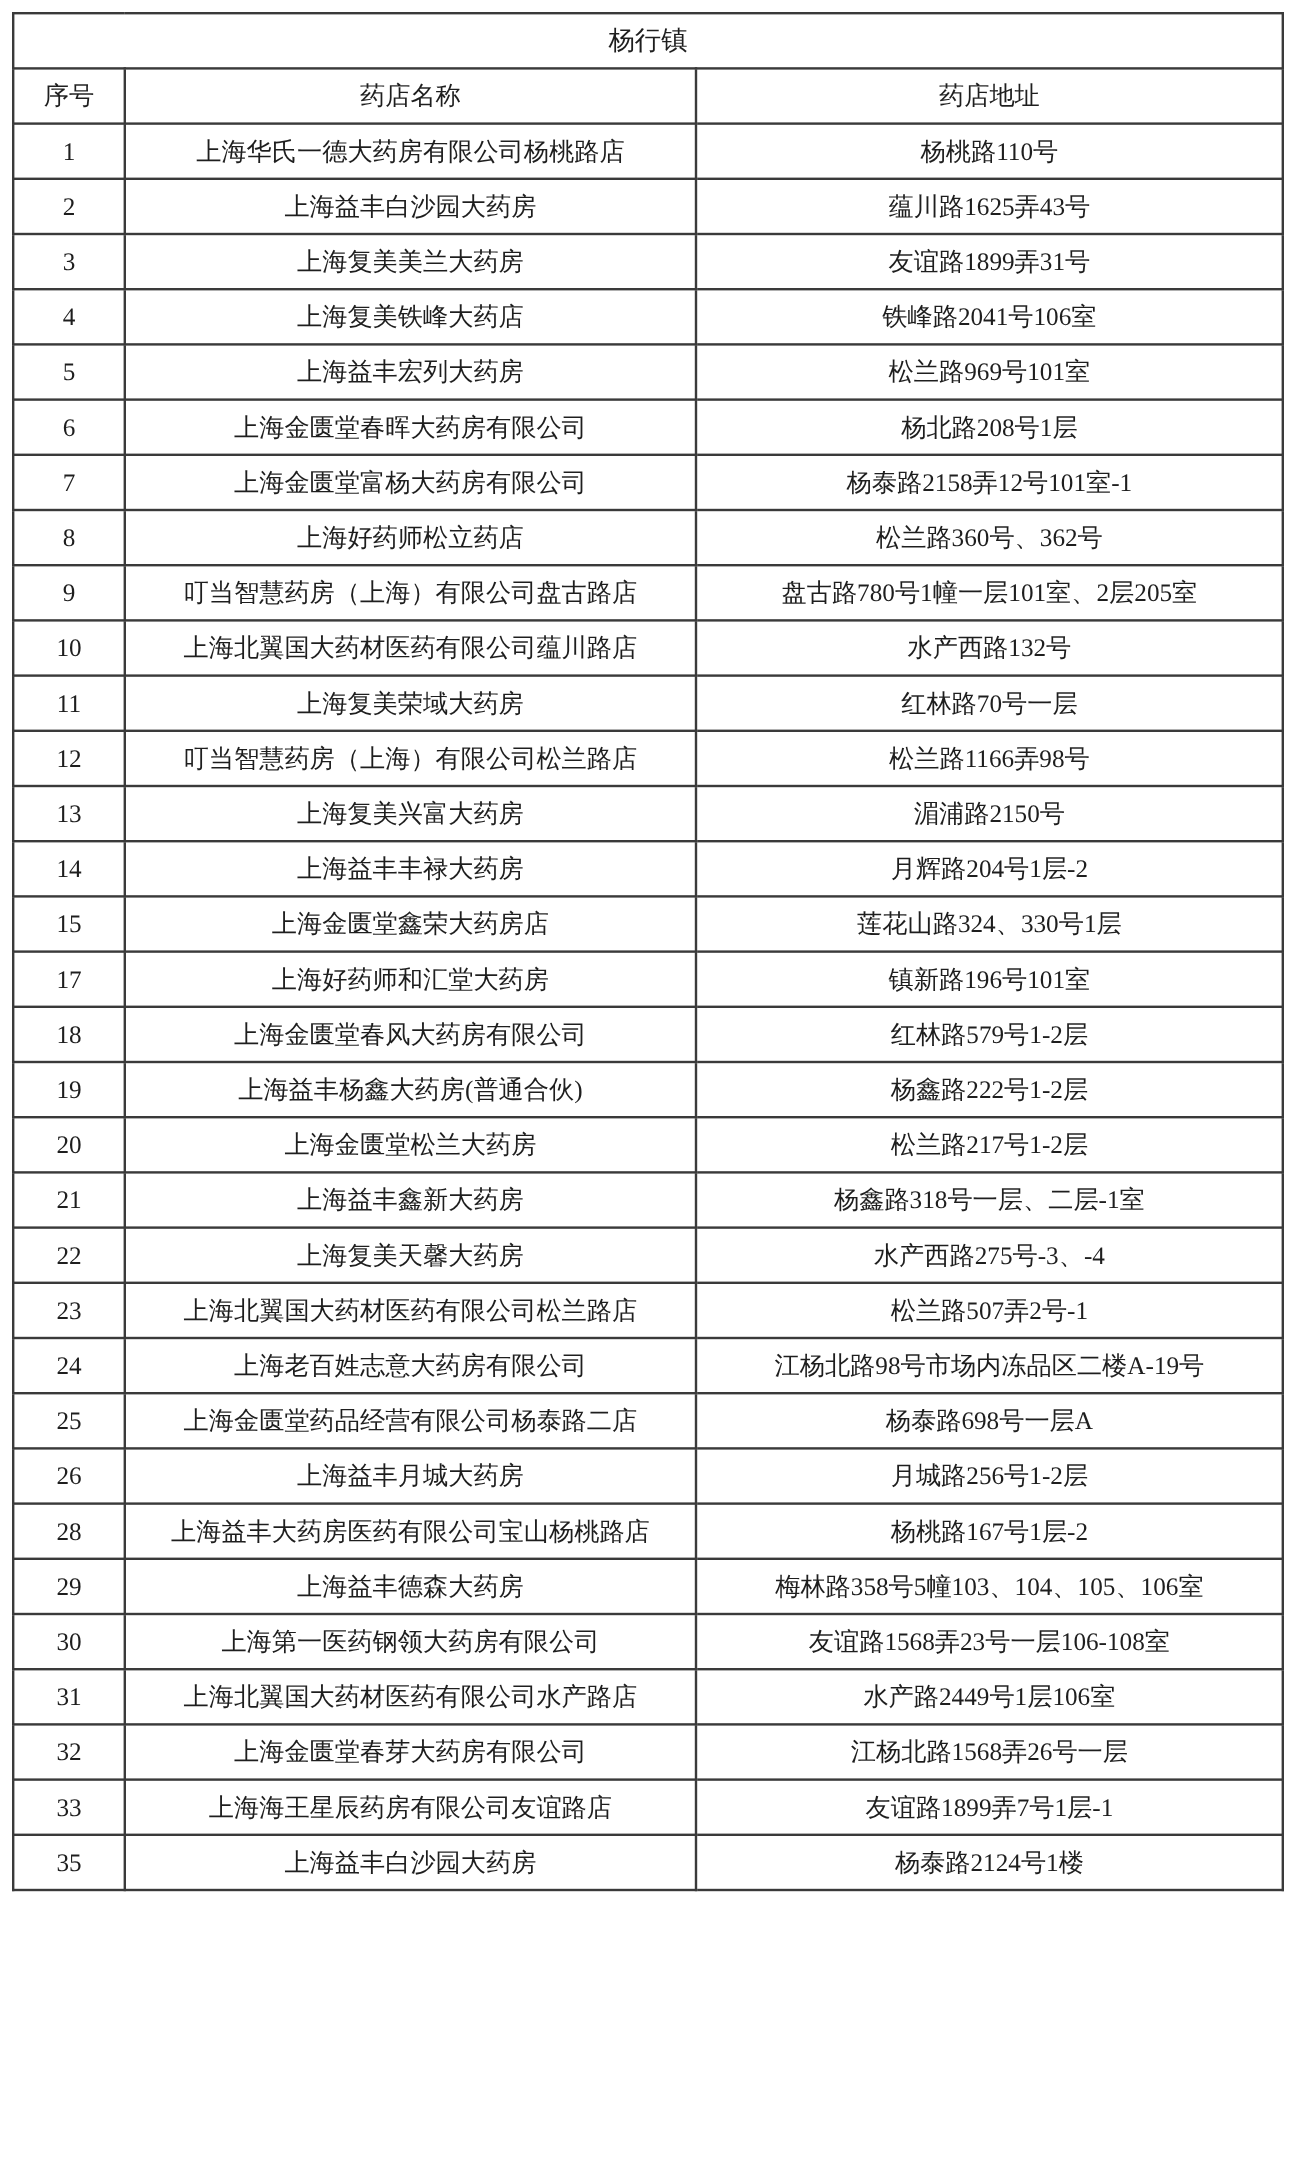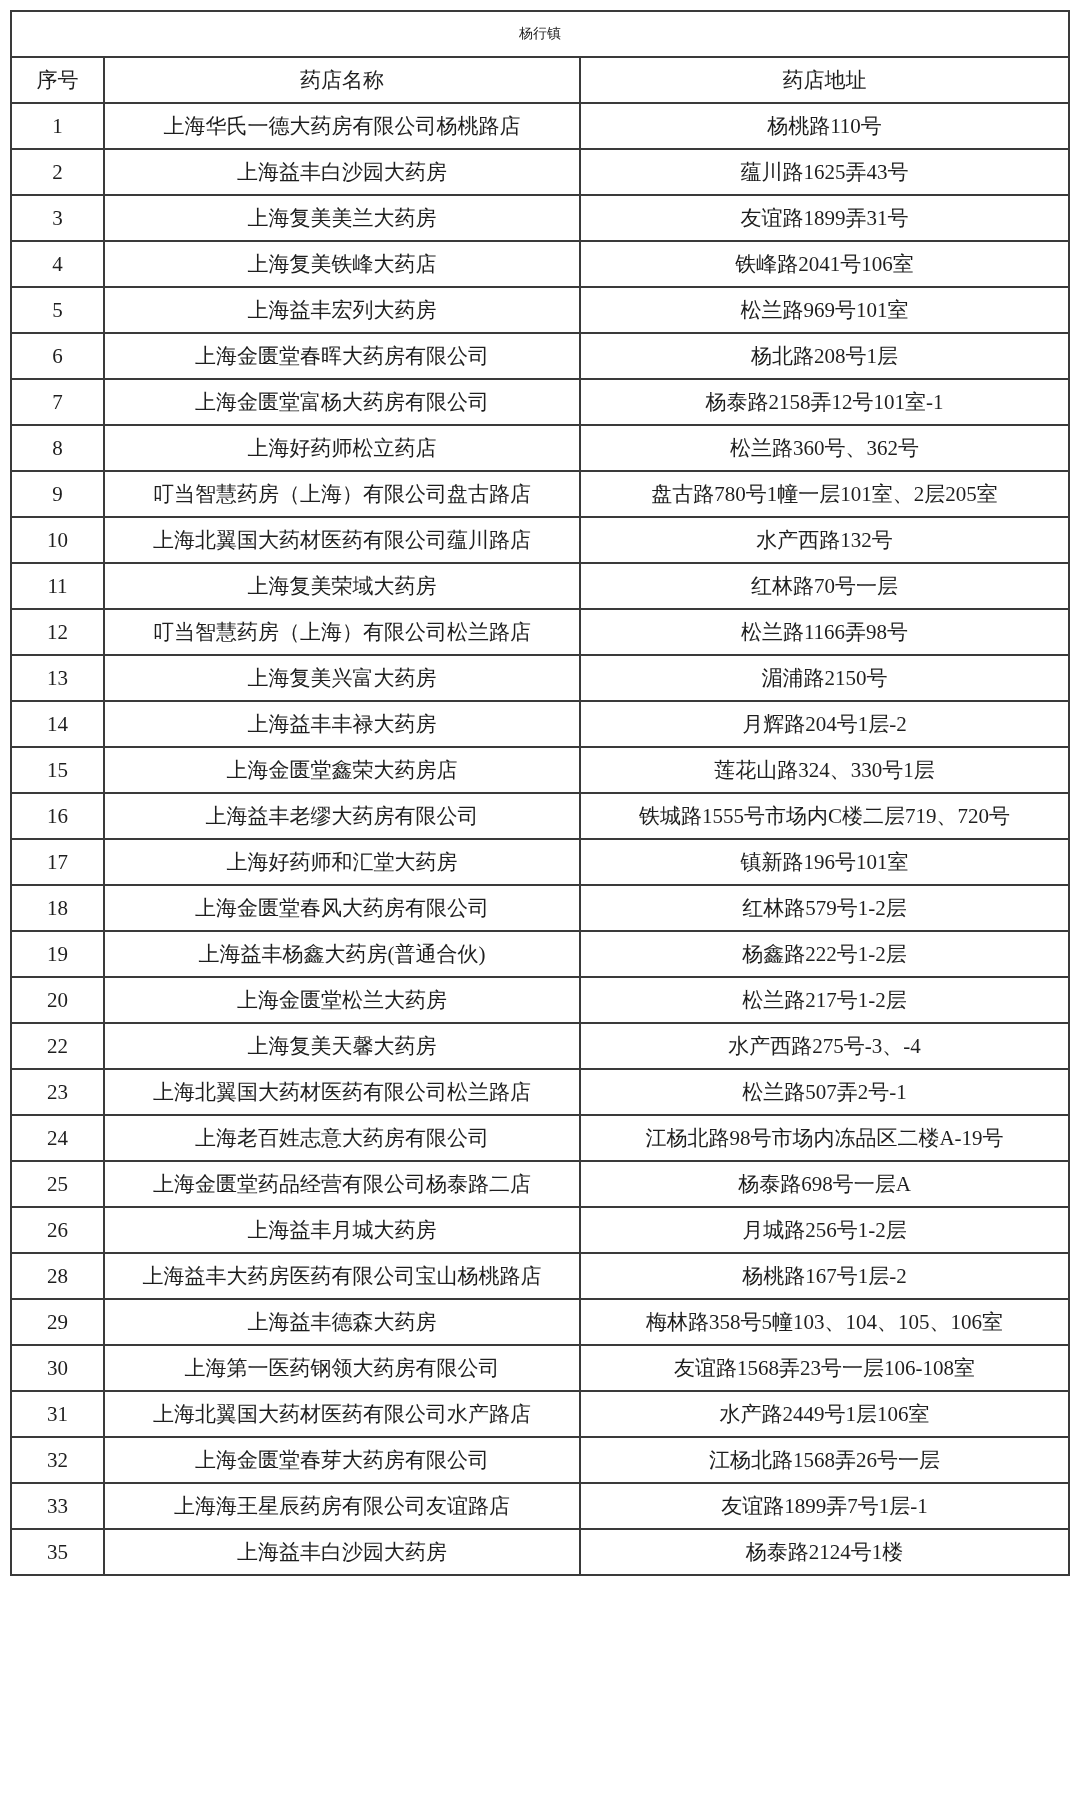--- a/index.html
+++ b/index.html
@@ -30,21 +30,21 @@
     padding: 0 4px;
     text-align: center;
     vertical-align: middle;
     font-size: 21px;
     font-weight: normal;
     line-height: 24px;
     white-space: nowrap;
     overflow: hidden;
   }
   table.pharmacy-table th.title-cell {
-    font-size: 14px;
+    font-size: 22px;
   }
   .c-no { width: 93px; }
   .c-name { width: 476px; }
   .c-addr { width: 489px; }
 </style>
 </head>
 <body>
 
 <table class="pharmacy-table">
   <colgroup>
@@ -132,43 +132,43 @@
         <td>14</td>
         <td>上海益丰丰禄大药房</td>
         <td>月辉路204号1层-2</td>
       </tr>
     <tr>
         <td>15</td>
         <td>上海金匮堂鑫荣大药房店</td>
         <td>莲花山路324、330号1层</td>
       </tr>
     <tr>
-        <td>16</td>
-        <td>上海益丰老缪大药房有限公司</td>
-        <td>铁城路1555号市场内C楼二层719、720号</td>
-      </tr>
-    <tr>
         <td>17</td>
         <td>上海好药师和汇堂大药房</td>
         <td>镇新路196号101室</td>
       </tr>
     <tr>
         <td>18</td>
         <td>上海金匮堂春风大药房有限公司</td>
         <td>红林路579号1-2层</td>
       </tr>
     <tr>
         <td>19</td>
         <td>上海益丰杨鑫大药房(普通合伙)</td>
         <td>杨鑫路222号1-2层</td>
       </tr>
     <tr>
         <td>20</td>
         <td>上海金匮堂松兰大药房</td>
         <td>松兰路217号1-2层</td>
+      </tr>
+    <tr>
+        <td>21</td>
+        <td>上海益丰鑫新大药房</td>
+        <td>杨鑫路318号一层、二层-1室</td>
       </tr>
     <tr>
         <td>22</td>
         <td>上海复美天馨大药房</td>
         <td>水产西路275号-3、-4</td>
       </tr>
     <tr>
         <td>23</td>
         <td>上海北翼国大药材医药有限公司松兰路店</td>
         <td>松兰路507弄2号-1</td>

